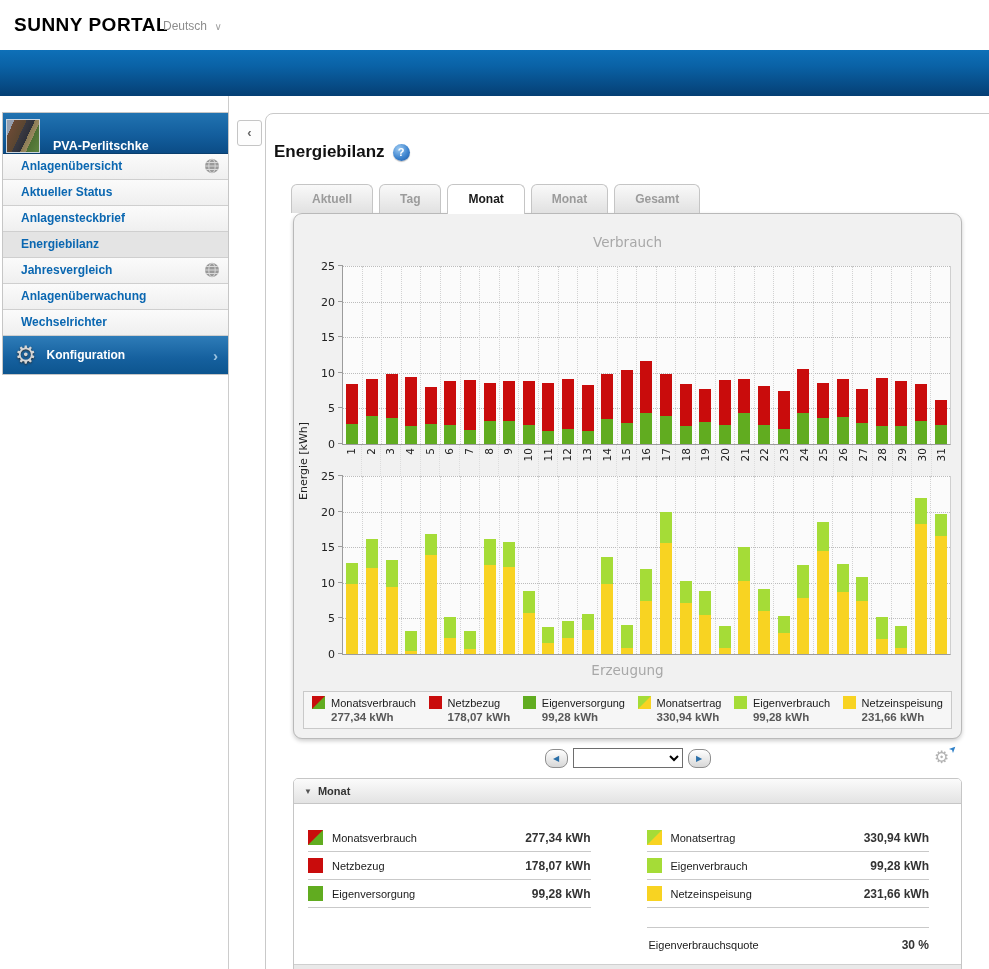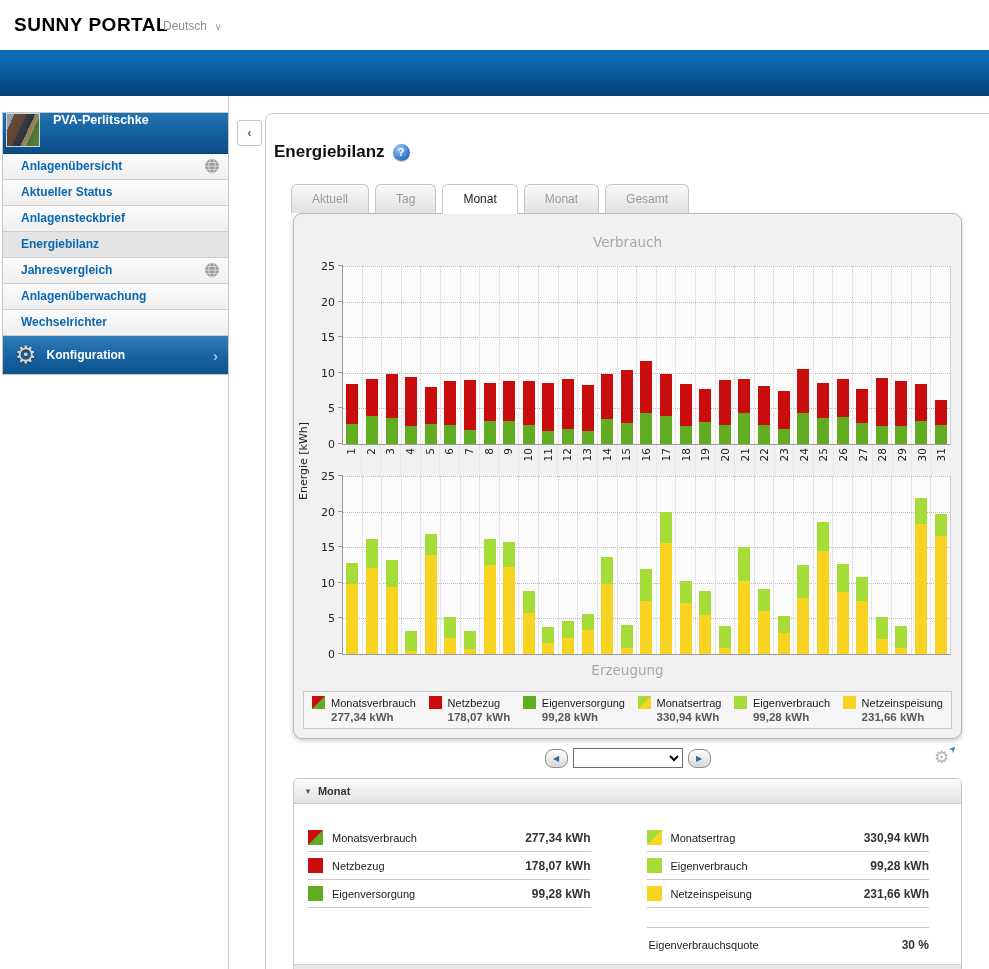--- a/index.html
+++ b/index.html
@@ -15,21 +15,21 @@
   .banner{position:absolute;left:0;top:50px;right:0;height:46px;
           background:linear-gradient(180deg,#0e70b8 0%,#0a62a6 35%,#053f74 100%);}
 
   
   .app{position:absolute;left:0;top:96px;right:0;bottom:0;background:#fff;}
   .v-divider{position:absolute;left:228px;top:0;bottom:0;width:1px;background:#cccccc;}
 
   
   .sidebar{position:absolute;left:2px;top:16px;width:225px;border:1px solid #c6c6c6;background:#fff;}
   .plant-header{height:40px;background:linear-gradient(180deg,#2173b1 0%,#135e9d 55%,#0b4c86 100%);
-                display:flex;align-items:flex-start;border-bottom:1px solid #0a3f6e;}
+                display:flex;align-items:flex-end;border-bottom:1px solid #0a3f6e;}
   .plant-photo{width:34px;height:34px;margin:0 13px 0 3px;border:1px solid #c9d4df;box-sizing:border-box;
      background:linear-gradient(115deg,#96a0b0 0%,#96a0b0 16%,#6b4a35 16%,#5a4631 42%,#3a3a42 42%,#2e3038 60%,#8a7a55 60%,#9a8a60 72%,#4e7034 72%,#5d8540 100%);}
   .plant-name{color:#fff;font-weight:bold;font-size:12.5px;}
   .menu-item{position:relative;height:25px;line-height:25px;padding-left:18px;font-size:12px;font-weight:bold;
              color:#0a67b1;background:linear-gradient(180deg,#fbfbfb,#efefef);border-bottom:1px solid #cfcfcf;cursor:pointer;}
   .menu-item.selected{background:#e4e4e4;}
   .menu-item .globe{position:absolute;right:8px;top:4px;width:16px;height:16px;}
   .config{position:relative;height:38px;background:linear-gradient(180deg,#2e7cb8 0%,#15609e 60%,#0d558f 100%);
           display:flex;align-items:center;cursor:pointer;}
   .config .gear-glyph{font-size:24px;color:#d6d6d6;text-shadow:0 1px 2px #2a2a2a;margin:0 10px 0 12px;line-height:1;}
@@ -41,21 +41,21 @@
   .collapse-tab{position:absolute;left:8px;top:24px;width:23px;height:24px;background:#fdfdfd;border:1px solid #c5c5c5;
                 border-radius:3px;text-align:center;line-height:24px;font-size:13px;font-weight:bold;color:#666;cursor:pointer;z-index:3;}
   .panel{position:absolute;left:36px;top:17px;right:-2px;bottom:-6px;background:#fff;border:1px solid #c9c9c9;
          border-radius:8px 0 0 0;overflow:hidden;}
   .page-title{margin:28px 0 0 8px;font-size:17px;font-weight:bold;color:#111;display:flex;align-items:center;gap:8px;}
   .help-icon{display:inline-flex;width:17px;height:17px;border-radius:50%;align-items:center;justify-content:center;
              background:radial-gradient(circle at 35% 28%,#9ccaf2 0%,#3f85cf 55%,#1b55a0 100%);
              color:#fff;font-size:11px;font-weight:bold;cursor:pointer;box-shadow:0 1px 1px rgba(0,0,0,.25);}
 
   .tabs{display:flex;gap:6px;margin:22px 0 0 25px;position:relative;z-index:2;}
-  .tab{height:28px;line-height:28px;padding:0 20px;font-size:12px;font-weight:normal;color:#9b9b9b;
+  .tab{height:28px;line-height:28px;padding:0 20px;font-size:12px;font-weight:bold;color:#9b9b9b;
        background:linear-gradient(180deg,#f9f9f9,#e1e1e1);border:1px solid #c5c5c5;border-bottom:none;
        border-radius:6px 6px 0 0;cursor:pointer;}
   .tab.active{background:#fff;color:#1a1a1a;height:29px;margin-bottom:-1px;}
 
   
   .chart-box{position:relative;margin-left:27px;width:669px;height:526px;background:#f1f1f1;border:1px solid #b9b9b9;
              border-radius:9px;box-shadow:0 2px 4px rgba(0,0,0,.2);z-index:1;box-sizing:border-box;}
   .chart-title{margin-top:20px;text-align:center;font-family:"DejaVu Sans",sans-serif;font-size:13.5px;color:#a8a8a8;}
   .chart-title.bottom{margin-top:7px;}
   .charts-region{position:relative;margin:16px 6px 0 48px;width:609px;}

